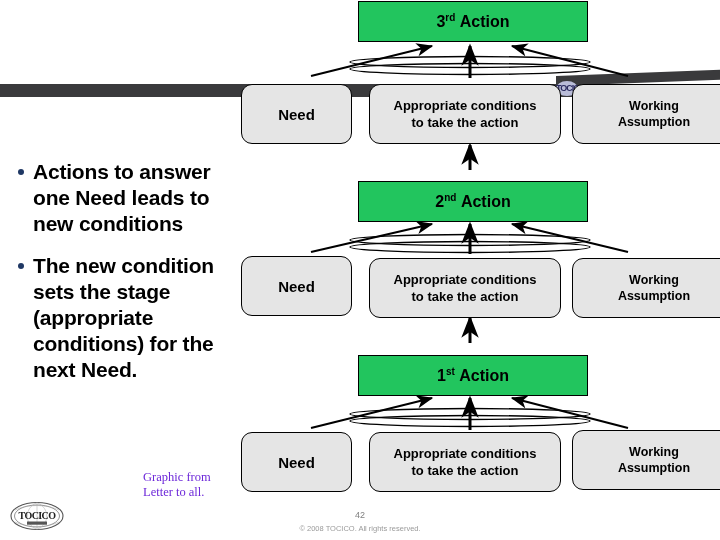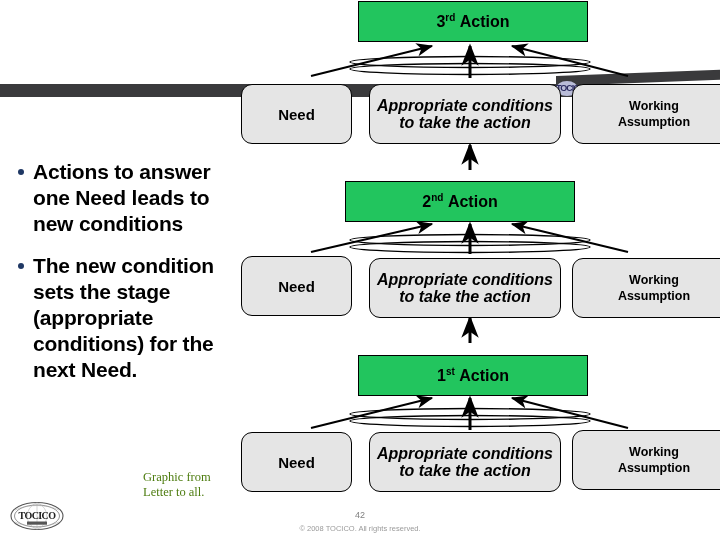--- a/index.html
+++ b/index.html
@@ -60,21 +60,21 @@
   .bullet .btxt{
     font-size:21px;font-weight:bold;color:#000;
     line-height:26px;
     letter-spacing:-0.2px;
   }
 
   
   .credit{
     position:absolute;left:143px;top:470px;width:110px;
     font-family:"Liberation Serif", serif;
-    font-size:12.5px;line-height:14.5px;color:#4d7c0f;
+    font-size:12.5px;line-height:14.5px;color:#6d28d9;
     text-align:left;
     z-index:4;
   }
 
   
   .tocico-logo{
     position:absolute;left:10px;top:500px;width:54px;height:32px;z-index:4;
   }
 
   
@@ -104,21 +104,21 @@
     position:absolute;
     border:1.4px solid #000;
     border-radius:11px;
     background:#e5e5e5;
     display:flex;align-items:center;justify-content:center;
     text-align:center;
     font-weight:bold;color:#000;
     z-index:3;
   }
   .rbox.need{font-size:15px;}
-  .rbox.cond{font-size:16px;line-height:17px;font-style:italic;}
+  .rbox.cond{font-size:13px;line-height:17px;}
   .rbox.work{font-size:12.5px;line-height:16px;}
 
   svg.connectors{
     position:absolute;left:0;top:0;width:720px;height:540px;
     z-index:2;pointer-events:none;
   }
 </style>
 </head>
 <body>
 
@@ -176,21 +176,21 @@
       <span>to take the action</span>
     </span>
   </div>
   <div class="rbox work" style="left:572px;top:84px;width:162px;height:58px;">
     <span>
       <span>Working</span><br>
       <span>Assumption</span>
     </span>
   </div>
 
-  <div class="action-box" style="left:345px;top:181px;width:228px;height:39px;">
+  <div class="action-box" style="left:358px;top:181px;width:228px;height:39px;">
     <span>2<sup>nd</sup>&nbsp;Action</span>
   </div>
 
   <div class="rbox need" style="left:241px;top:256px;width:109px;height:58px;">
     <span>Need</span>
   </div>
   <div class="rbox cond" style="left:369px;top:258px;width:190px;height:58px;">
     <span>
       <span>Appropriate conditions</span><br>
       <span>to take the action</span>

